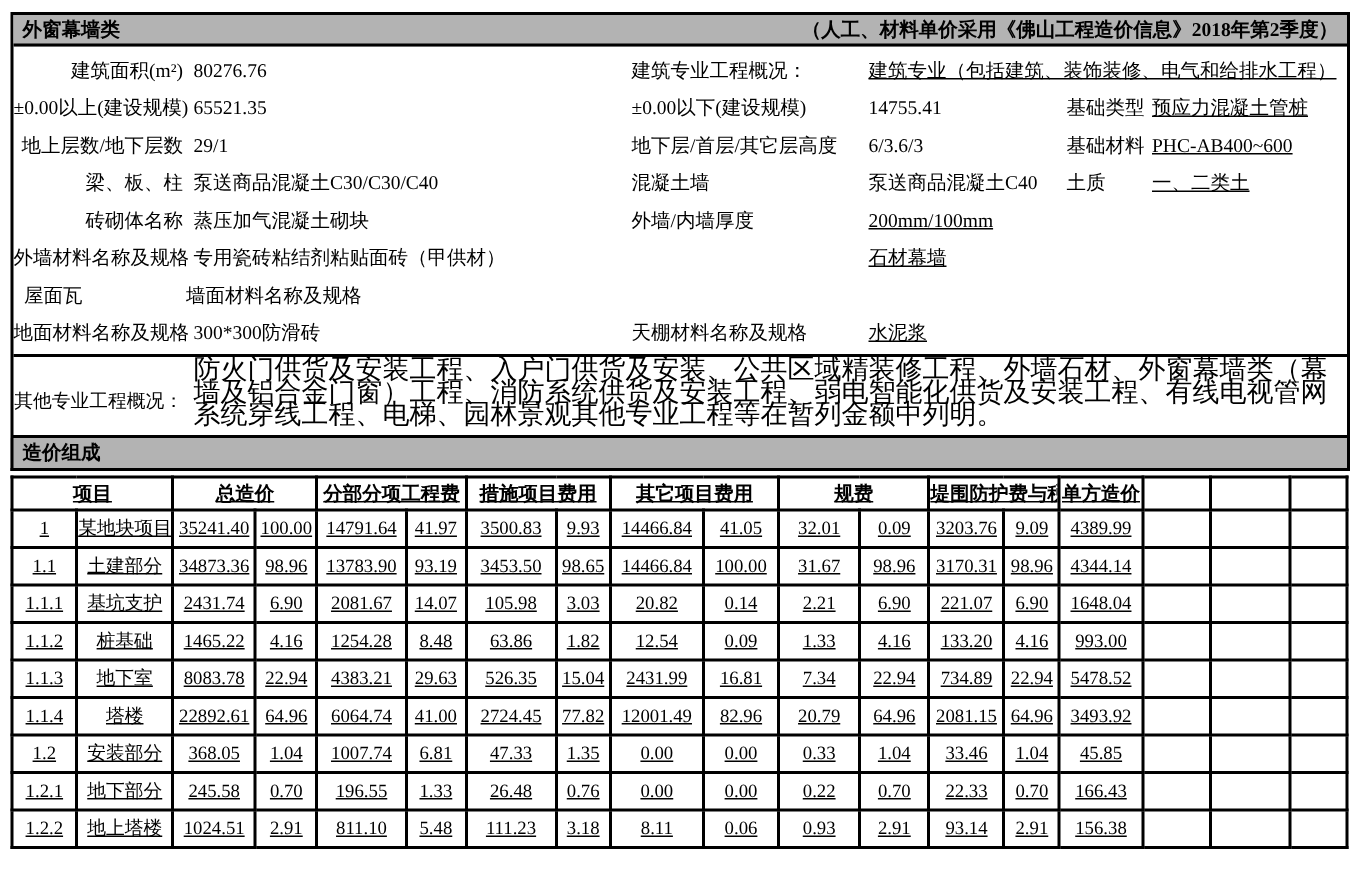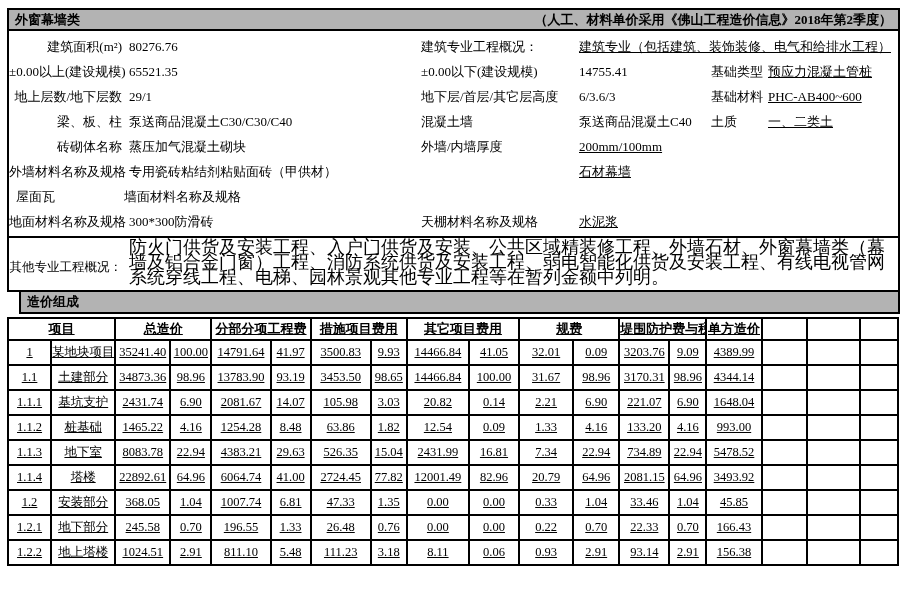--- a/index.html
+++ b/index.html
@@ -41,21 +41,21 @@
     text-align:right;padding-top:7px;box-sizing:border-box;
   }
   .other-value{
     flex:1;font-size:18px;line-height:15px;padding:0 8px 0 7px;font-family:Liberation Mono, monospace;
   }
 
   
   .cost-bar{
     border:2px solid #000;border-top:none;box-sizing:border-box;
     background:#b3b3b3;height:22px;line-height:20px;
-    padding:0 6px;font-size:13px;font-weight:bold;margin-left:12px;
+    padding:0 6px;font-size:13px;font-weight:bold;
   }
   table.cost{
     margin-top:3px;border-collapse:collapse;table-layout:fixed;
     width:892px;
     text-decoration:underline;
   }
   table.cost th,table.cost td{
     border:2px solid #000;text-align:center;vertical-align:middle;
     padding:0;overflow:hidden;white-space:nowrap;
   }

